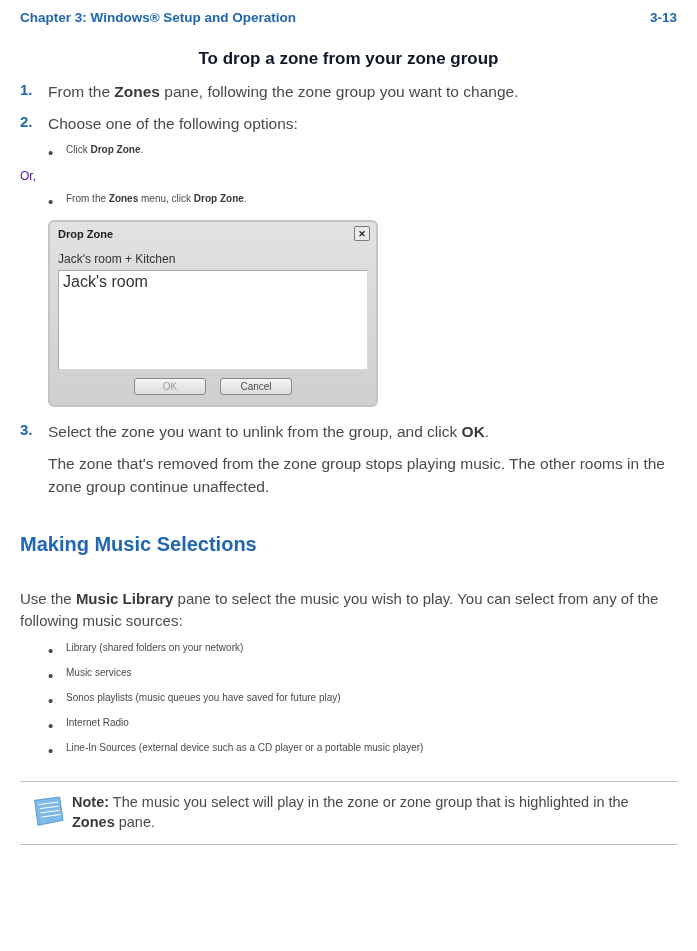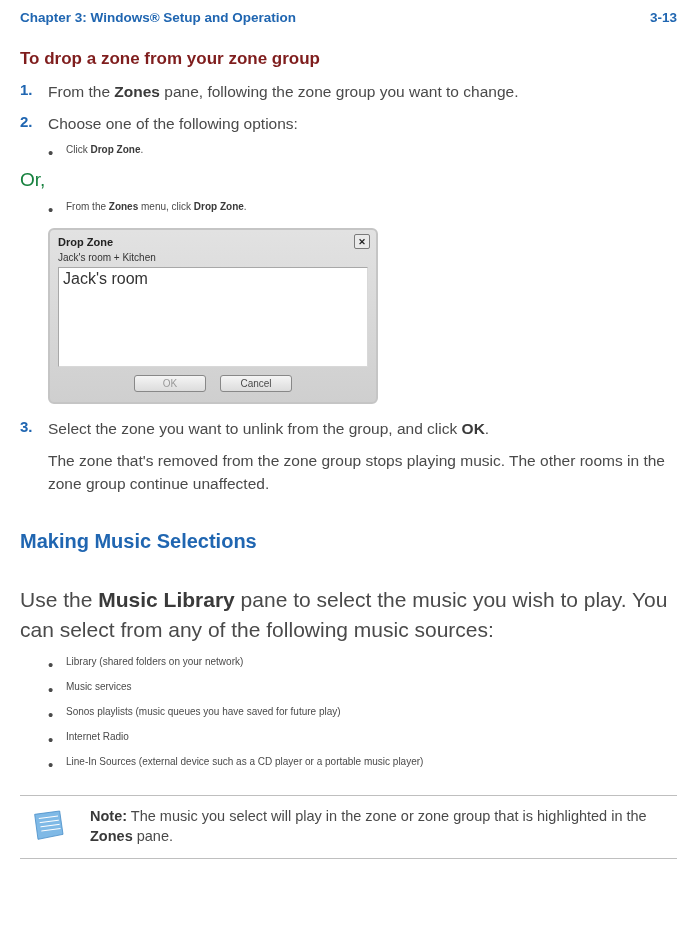--- a/index.html
+++ b/index.html
@@ -17,24 +17,25 @@
     .page-header {
       display: flex;
       justify-content: space-between;
       align-items: baseline;
       color: #2066b1;
       font-weight: 700;
       font-size: 13.5px;
       margin-bottom: 24px;
     }
     .section-title {
-      color: #7f1d1d;
+      color: #0f172a;
       font-weight: 700;
       font-size: 17px;
       margin-bottom: 12px;
+      text-align: center;
     }
     .step {
       display: flex;
       margin-bottom: 10px;
       margin-left: 0;
     }
     .step-num {
       color: #2066b1;
       font-weight: 700;
       min-width: 28px;
@@ -53,22 +54,22 @@
     .bullet {
       min-width: 18px;
       font-size: 15px;
       color: #4a4a4a;
     }
     .bullet-text {
       font-size: 10px;
       color: #4a4a4a;
     }
     .or-text {
-      font-size: 19px;
-      color: #15803d;
+      font-size: 12px;
+      color: #4c1d95;
       margin-bottom: 10px;
     }
     b { font-weight: 700; color: #3a3a3a; }
     
     
     .dialog {
       width: 330px;
       margin: 10px 0 14px 28px;
       border: 2px solid #c5c5c5;
       background: linear-gradient(#e2e2e2, #cfcfcf);
@@ -96,23 +97,24 @@
       align-items: center;
       justify-content: center;
       font-weight: bold;
     }
     .dialog-label {
       font-size: 10px;
       padding: 0 8px 2px 8px;
       color: #333;
     }
     .dialog-sublabel {
-      font-size: 10px;
+      font-size: 12px;
       padding: 0 20px 4px 8px;
       color: #333;
+      margin-top: 8px;
     }
     .dialog-list {
       background: #fff;
       margin: 0 8px;
       height: 100px;
       border-top: 1px solid #a8a8a8;
       border-left: 1px solid #a8a8a8;
       border-right: 1px solid #d8d8d8;
       border-bottom: 1px solid #d8d8d8;
       padding: 2px 4px;
@@ -147,37 +149,37 @@
       margin-bottom: 35px;
     }
     
     .h2 {
       color: #2066b1;
       font-weight: 700;
       font-size: 20px;
       margin-bottom: 32px;
     }
     .body-text {
-      font-size: 21px;
+      font-size: 15px;
       line-height: 1.45;
       color: #4a4a4a;
       margin-bottom: 10px;
     }
     .source-list .bullet-item {
       margin-bottom: 8px;
     }
     
     
     .note-box {
       margin-top: 22px;
       border-top: 1.5px solid #bfbfbf;
       border-bottom: 1.5px solid #bfbfbf;
       padding: 10px 8px 12px 8px;
       display: flex;
-      gap: 22px;
+      gap: 4px;
       align-items: flex-start;
     }
     .note-icon svg {
       width: 40px;
       height: 40px;
       display: block;
     }
     .note-text {
       font-size: 14.5px;
       line-height: 1.4;

